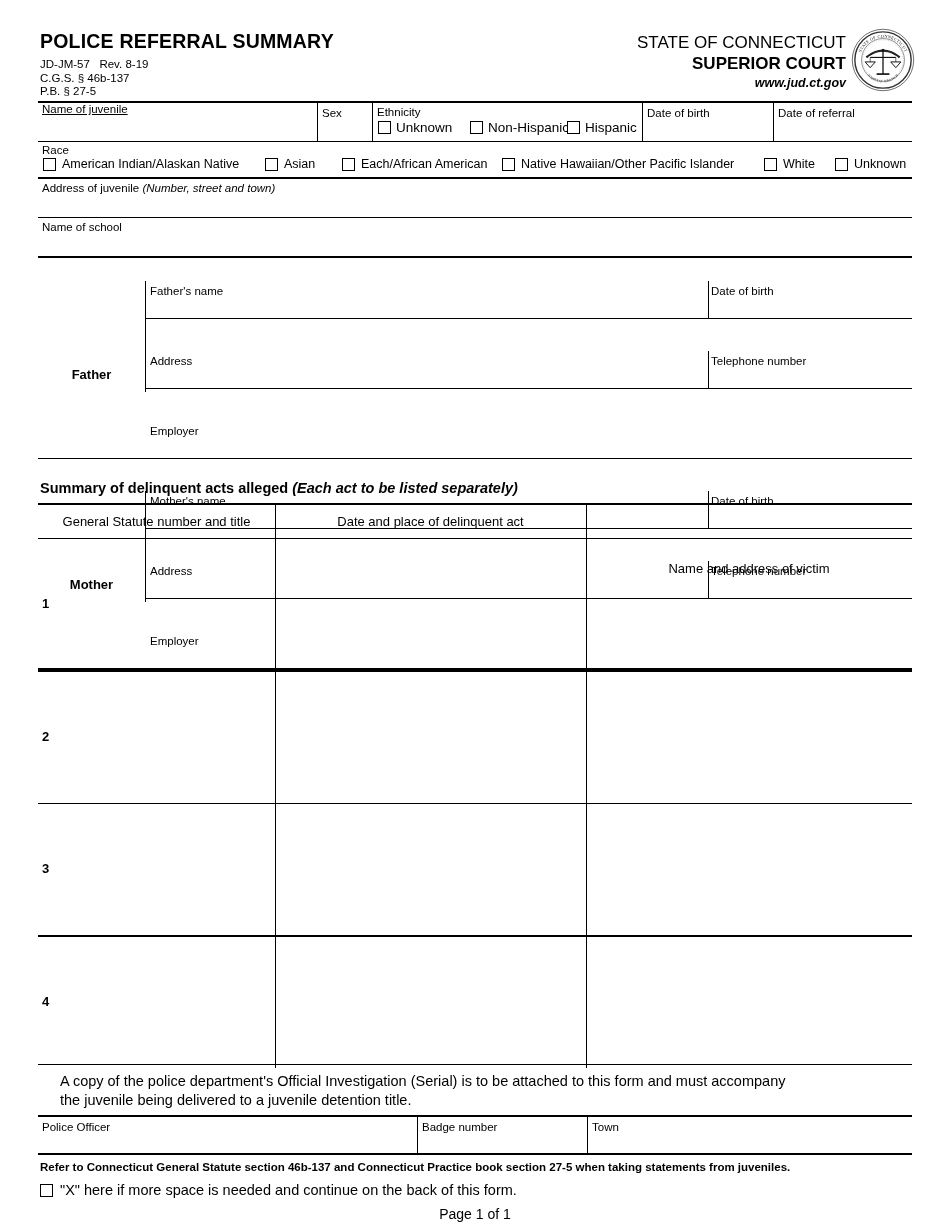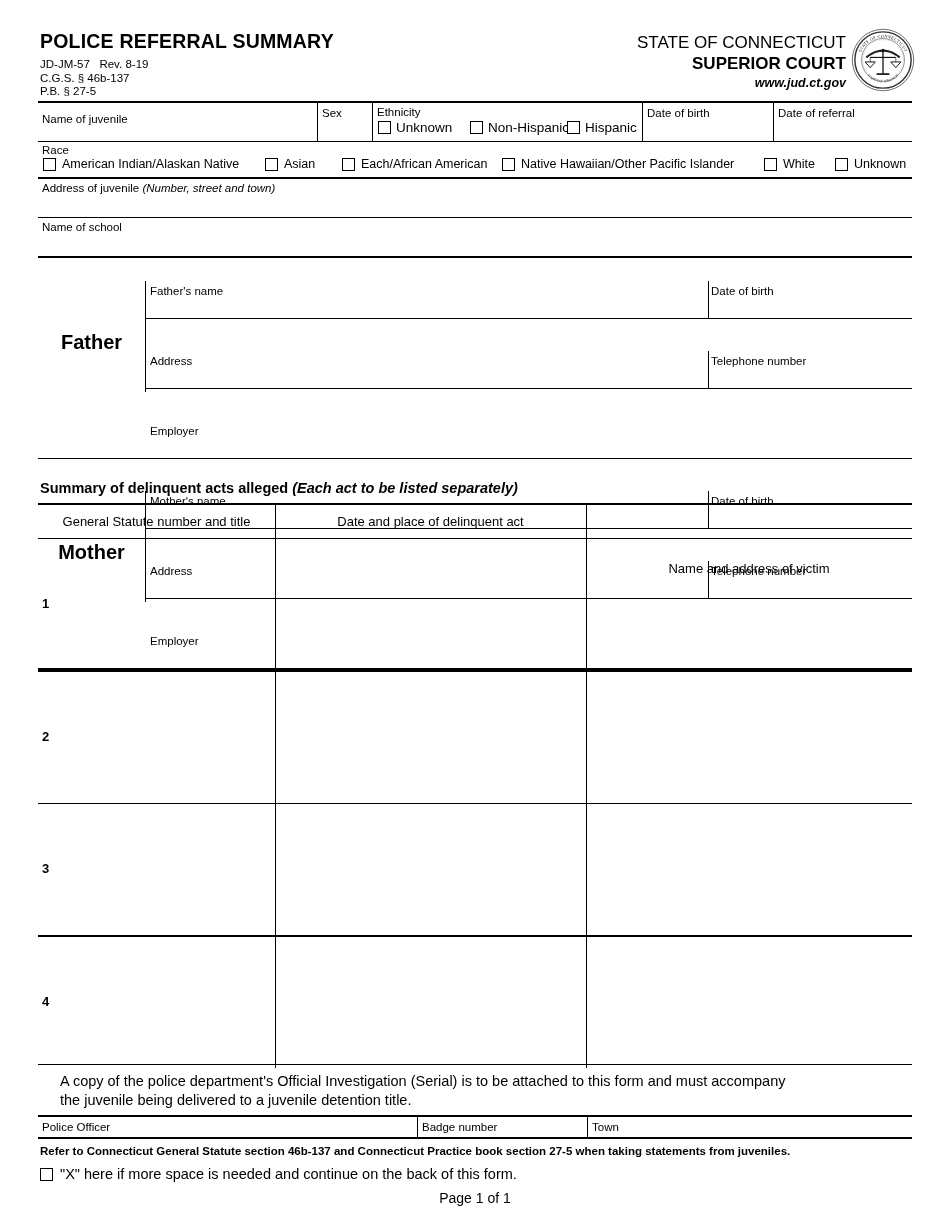--- a/index.html
+++ b/index.html
@@ -102,22 +102,23 @@
   .racebox .cb { margin-right: 6px; }
   .racebox span { font-size: 12.5px; white-space: nowrap; }
 
   
   #parents { position: absolute; left: 38px; top: 249px; width: 874px; }
   .parent-block { position: relative; }
   .parent-name-label {
     position: absolute;
     left: 0; width: 107px;
     text-align: center;
-    font-size: 20px;
+    font-size: 13px;
     font-weight: bold;
+    margin-top: 36px;
   }
   .psub { position: relative; height: 37px; margin-top: 32px; }
   .psub .cell-lbl { left: 112px; top: 4px; }
   .psub .cell-lbl.right { left: 673px; }
 
   
   #acts { position: absolute; left: 38px; top: 480px; width: 874px; }
   #acts-heading {
     font-size: 14.5px;
     font-weight: bold;
@@ -141,21 +142,21 @@
   }
 
   
   #footer { position: absolute; left: 38px; top: 1064px; width: 874px; }
   #copy-note {
     font-size: 14.5px;
     line-height: 19px;
     padding: 7px 2px 5px 2px;
     margin-left: 20px;
   }
-  #officer-row { position: relative; height: 20px; }
+  #officer-row { position: relative; height: 36px; }
   #officer-row .cell-lbl { top: 4px; }
   #refer-note {
     font-size: 11.5px;
     font-weight: bold;
     padding: 6px 2px 0 2px;
   }
   #more-space {
     display: flex;
     align-items: center;
     padding: 9px 2px 0 2px;
@@ -218,21 +219,21 @@
         <circle cx="50" cy="35" r="2.4" fill="#111"></circle>
       </svg>
     </div>
   </div>
 
   <div id="ident">
 
     <div class="thick"></div>
 
     <div class="rowbox" id="r-name">
-      <div class="cell-lbl" style="left:4px; top:10px;">Name of juvenile</div>
+      <div class="cell-lbl" style="left:4px; top:0;text-decoration:underline;">Name of juvenile</div>
       <div class="vline" style="left:279px;"></div>
       <div class="cell-lbl" style="left:284px; top:4px;">Sex</div>
       <div class="vline" style="left:334px;"></div>
       <div class="cell-lbl" style="left:339px; top:3px;">Ethnicity</div>
 
       <div class="ethbox" style="left:340px; top:17px;">
         <span class="cb"></span>
         <span>Unknown</span>
       </div>
       <div class="ethbox" style="left:432px; top:17px;">

